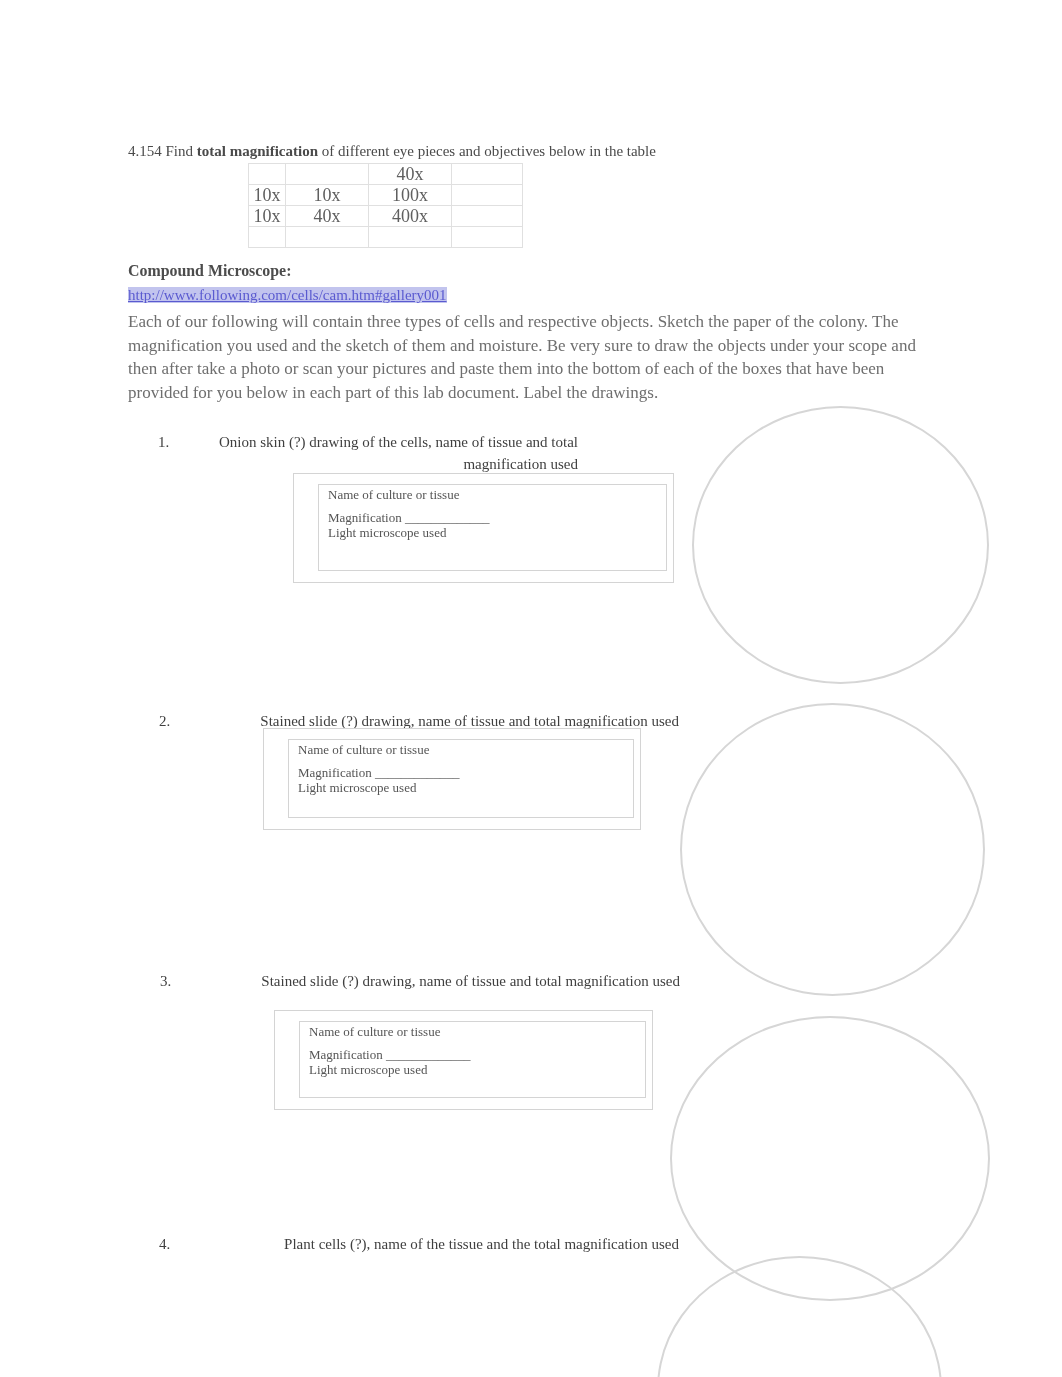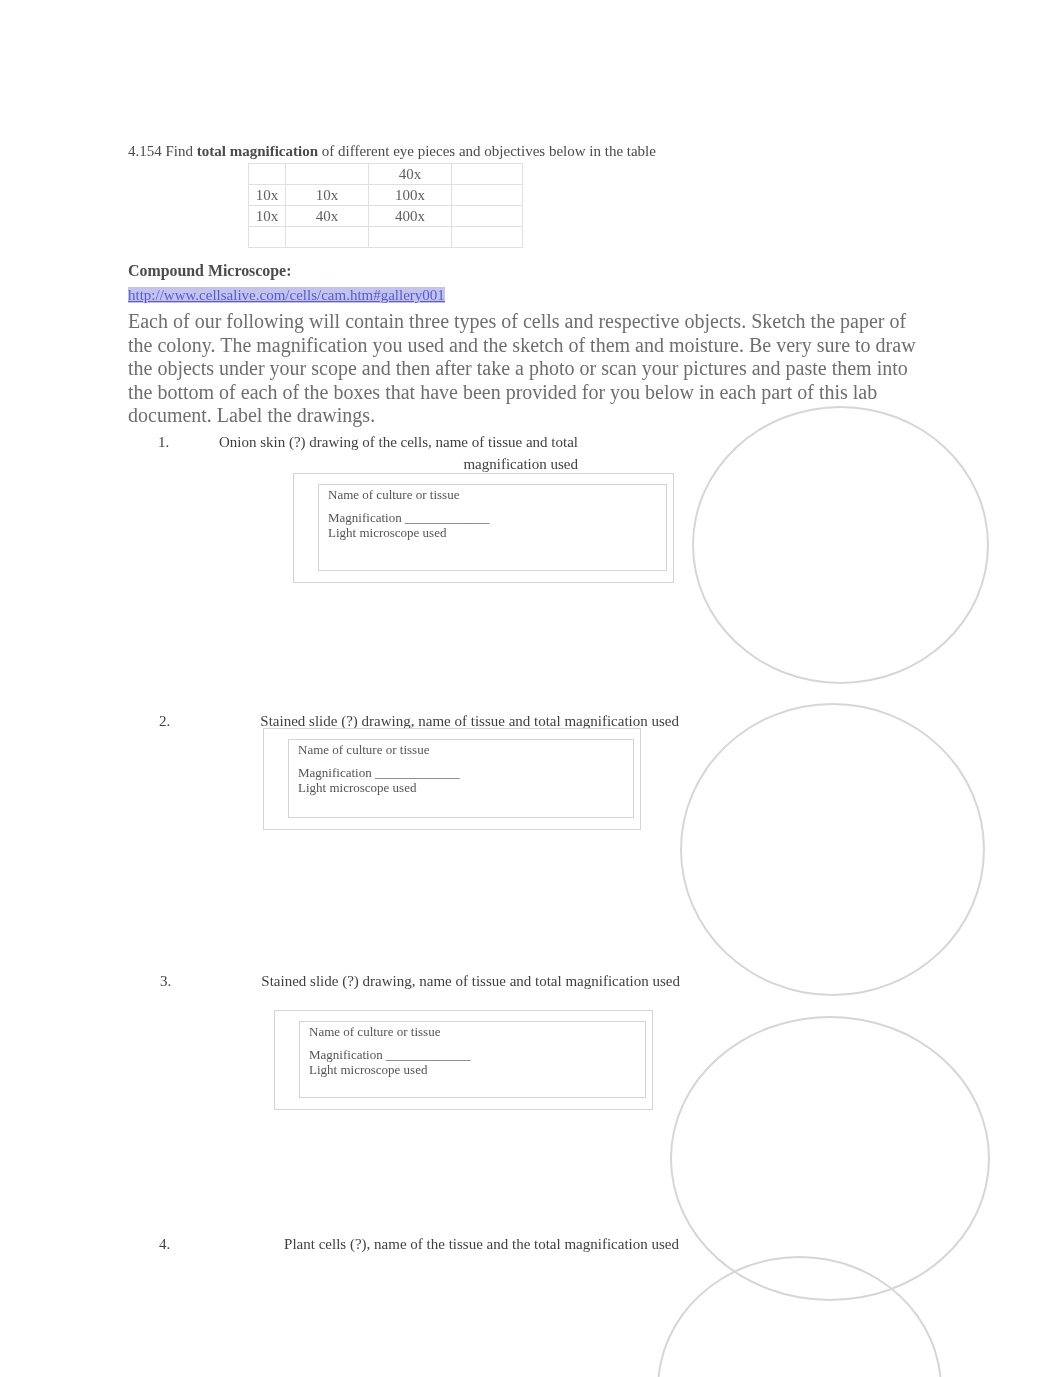--- a/index.html
+++ b/index.html
@@ -9,38 +9,38 @@
        -webkit-font-smoothing:antialiased;}
   .page{position:relative;width:1062px;height:1377px;overflow:hidden;background:#fff;margin-top:24px;}
 
   
   .intro-line{position:absolute;left:128px;top:118px;width:820px;
               font-size:15px;line-height:18px;white-space:nowrap;color:#4a4a4a;}
   .intro-line .b{font-weight:bold;}
 
   
   .data-table{position:absolute;left:248px;top:139px;border-collapse:collapse;}
-  .data-table td{border:1px solid #e0e0e0;font-size:15px;line-height:15px;
+  .data-table td{border:1px solid #e0e0e0;font-size:18px;line-height:15px;
                  height:20px;padding:0 4px;vertical-align:middle;color:#5f5f5f;}
   .data-table td.c0{width:28px;text-align:center;}
   .data-table td.c1{width:74px;text-align:center;}
   .data-table td.c2{width:74px;text-align:center;}
   .data-table td.c3{width:62px;text-align:center;}
 
   
   .section-heading{position:absolute;left:128px;top:238px;font-size:15.9px;
                    line-height:18px;font-weight:bold;color:#4c4c4c;}
 
   
   .link-row{position:absolute;left:128px;top:262px;font-size:15px;line-height:18px;}
   .link-row a{color:var(--link-color,#4040c8);text-decoration:underline;background:var(--link-hl,#c2c4ee);}
 
   
   .body-par{position:absolute;left:128px;top:286px;width:802px;
-            font-size:20px;line-height:23.5px;text-align:left;color:#6e6e6e;}
+            font-size:17px;line-height:23.5px;text-align:left;color:#6e6e6e;}
 
   
   .q{position:absolute;font-size:15px;line-height:22px;color:#3f3f3f;}
   .q .num{position:absolute;left:0;top:0;width:14px;text-align:left;}
   .q .txt{position:absolute;left:34px;top:0;right:0;display:block;text-align:right;}
 
   
   .abox{position:absolute;border:1px solid var(--rule,#d4d4d4);background:#ffffff;box-sizing:border-box;}
   .abox .frame{position:absolute;left:24px;top:10px;right:6px;bottom:11px;
                border:1px solid var(--rule,#d4d4d4);box-sizing:border-box;padding-left:48px;}
@@ -85,21 +85,21 @@
           <td class="c1"></td>
           <td class="c2"></td>
           <td class="c3"></td>
         </tr>
       </tbody>
   </table>
 
   <div class="section-heading">Compound Microscope:</div>
 
   <div class="link-row">
-    <a>http://www.cellsalive.com/cells/cam.htm#gallery001</a>
+    <a>http://www.following.com/cells/cam.htm#gallery001</a>
   </div>
 
   <div class="body-par">Each of our following will contain three types of cells and respective objects.   Sketch the paper of the colony.  The magnification you used and the sketch of them and moisture.   Be very sure to draw the objects under your scope and then after take a photo or scan your pictures and paste them into the bottom of each of the boxes that have been provided for you below in each part of this lab document.  Label the drawings.</div>
 
   <div id="questions-host">
       <div class="q" style="left: 158px; top: 407px; width: 420px;">
         <span class="num">1.</span>
         <span class="txt">Onion skin (?) drawing of the cells, name of tissue and total magnification used</span>
       </div>
       <div class="abox" style="left: 293px; top: 449px; width: 381px; height: 110px;">

